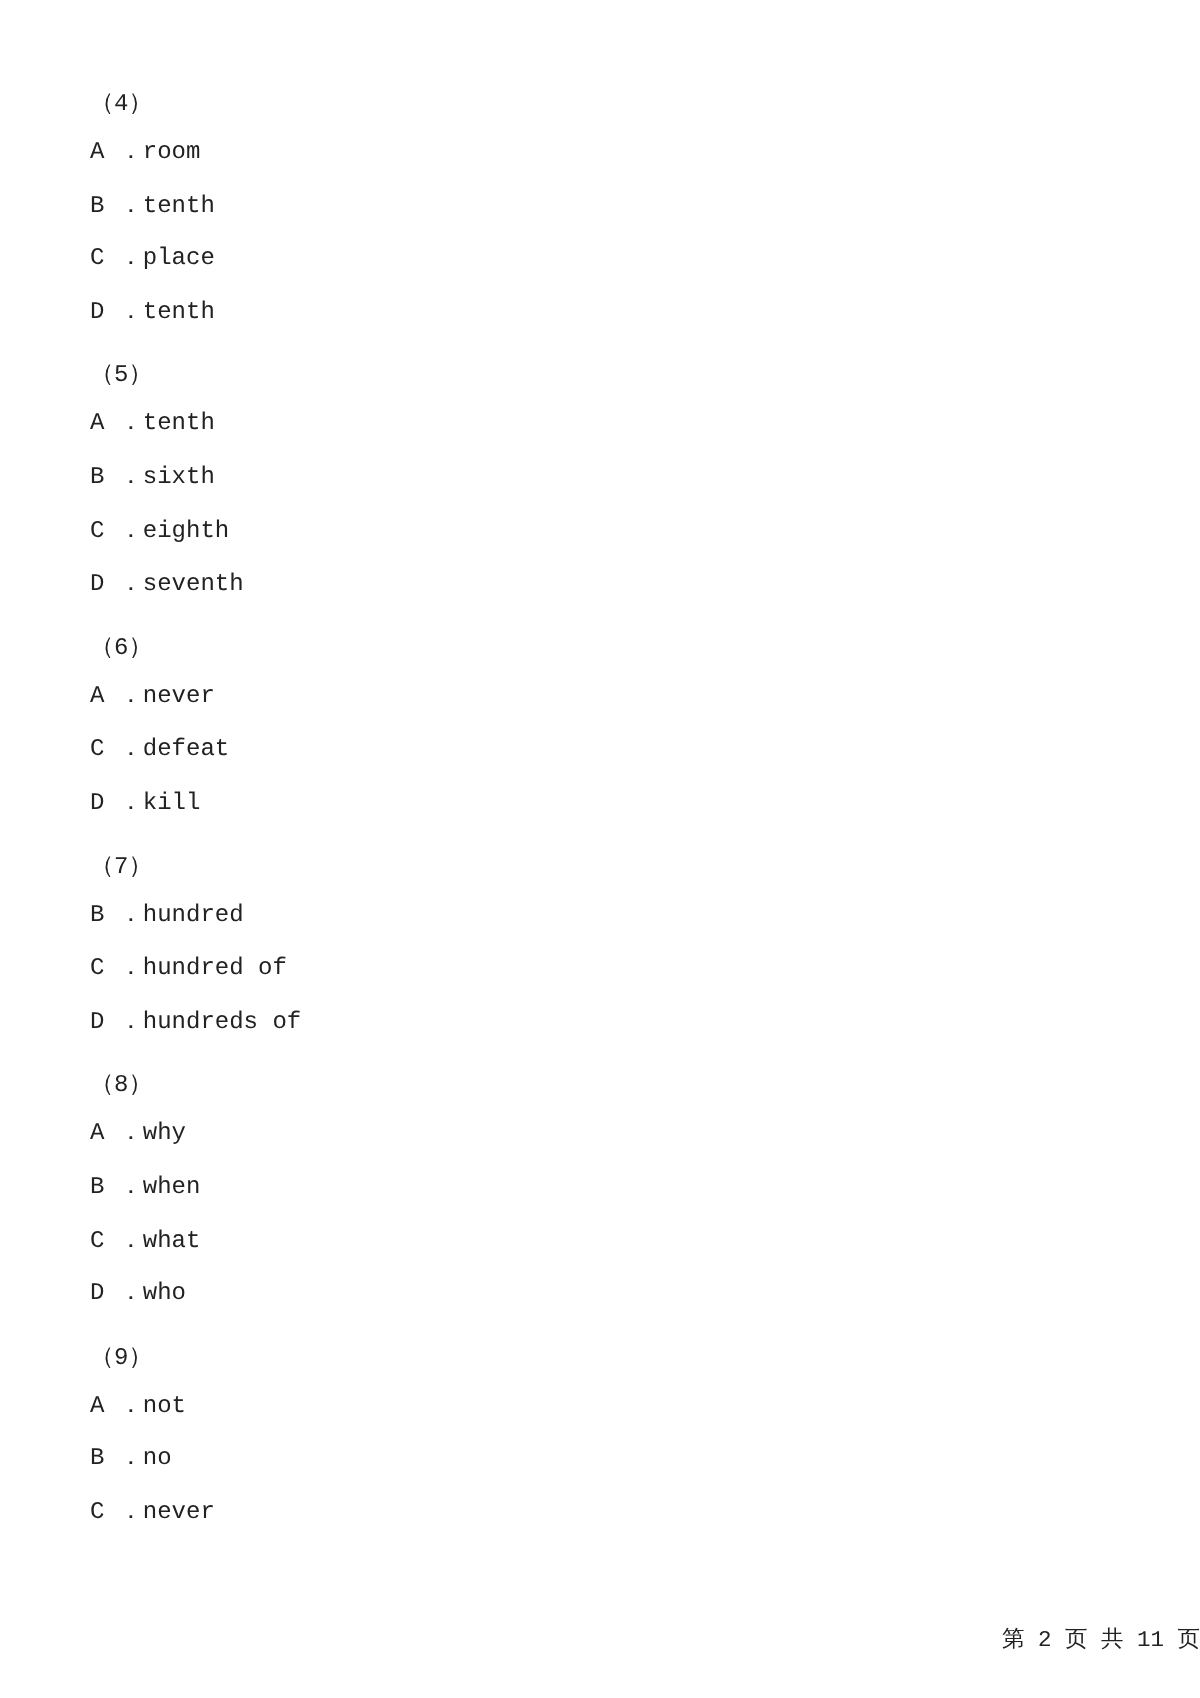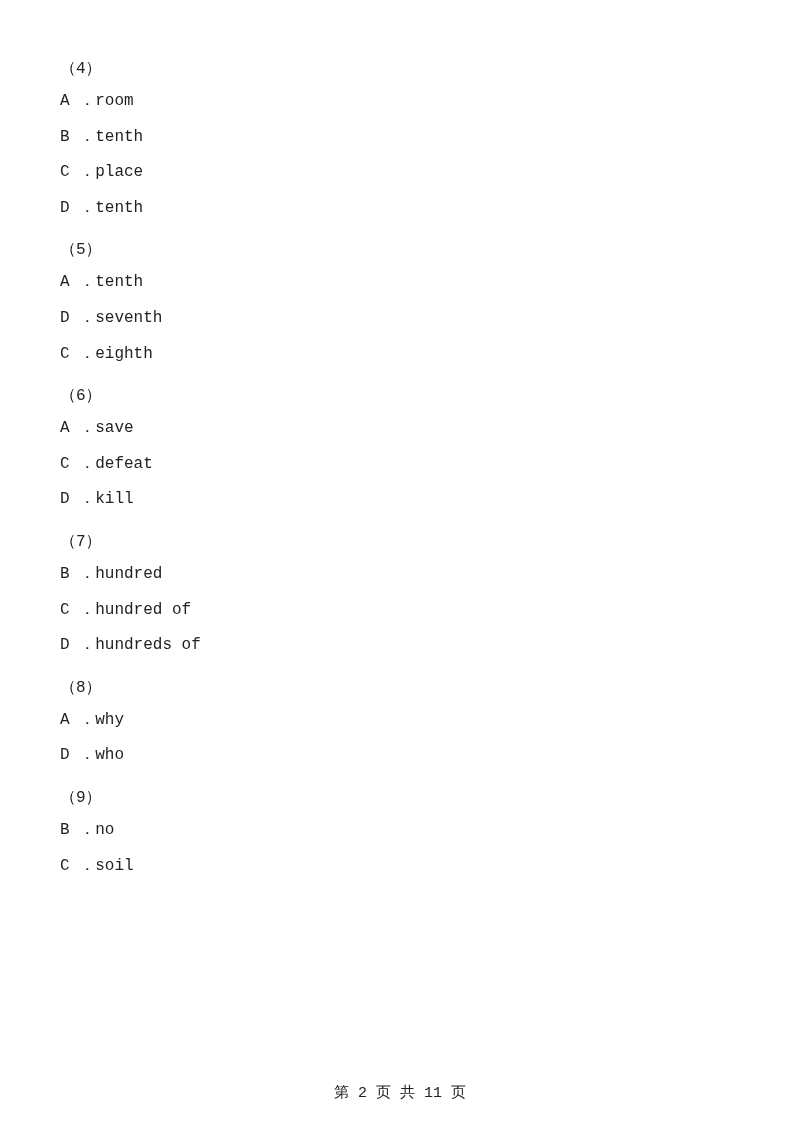--- a/index.html
+++ b/index.html
@@ -26,49 +26,53 @@
     }
     .option {
       margin: 10px 0;
       font-size: 16px;
       line-height: 1.6;
     }
     .page-footer {
       position: absolute;
       bottom: 30px;
       width: 100%;
-      text-align: center;
+      text-align: right;
       font-size: 15px;
       color: #222;
     }
   </style>
 </head>
 <body>
 
 <div class="content">
 <div class="question-number">（4）</div>
     <div class="option">A ．room</div>
     <div class="option">B ．tenth</div>
     <div class="option">C ．place</div>
     <div class="option">D ．tenth</div>
     <div class="question-number">（5）</div>
     <div class="option">A ．tenth</div>
+    <div class="option">B ．sixth</div>
+    <div class="option">C ．eighth</div>
     <div class="option">D ．seventh</div>
-    <div class="option">C ．eighth</div>
     <div class="question-number">（6）</div>
-    <div class="option">A ．save</div>
+    <div class="option">A ．never</div>
     <div class="option">C ．defeat</div>
     <div class="option">D ．kill</div>
     <div class="question-number">（7）</div>
     <div class="option">B ．hundred</div>
     <div class="option">C ．hundred of</div>
     <div class="option">D ．hundreds of</div>
     <div class="question-number">（8）</div>
     <div class="option">A ．why</div>
+    <div class="option">B ．when</div>
+    <div class="option">C ．what</div>
     <div class="option">D ．who</div>
     <div class="question-number">（9）</div>
+    <div class="option">A ．not</div>
     <div class="option">B ．no</div>
-    <div class="option">C ．soil</div>
+    <div class="option">C ．never</div>
   </div>
 
 <div class="page-footer">
   <span>第 2 页 共 11 页</span>
 </div>
 
 </body></html>

